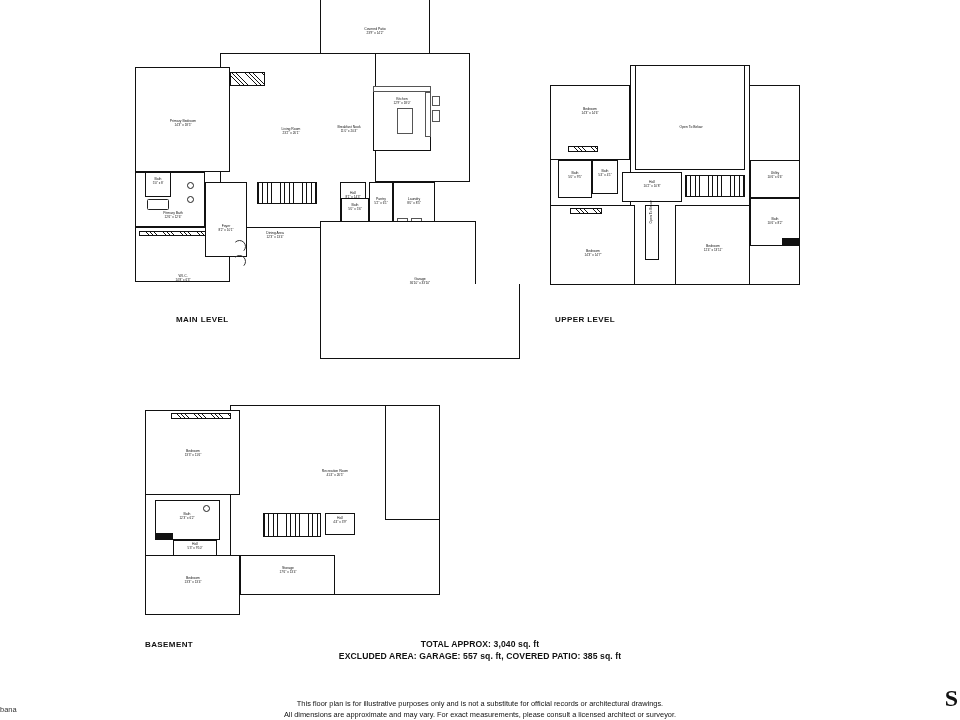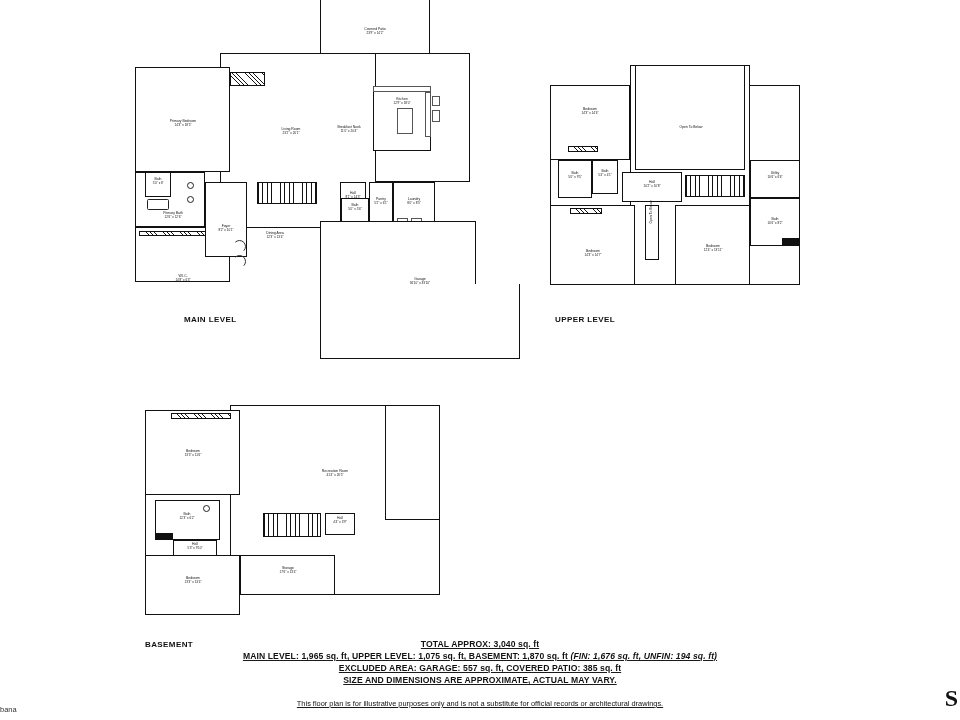--- a/index.html
+++ b/index.html
@@ -38,21 +38,21 @@
   
   .circ{position:absolute;border:1px solid #222;border-radius:50%;background:#fff;box-sizing:border-box;}
   .rnd{position:absolute;border:1px solid #222;border-radius:1.5px;background:#fff;box-sizing:border-box;}
 
   
   .swing{position:absolute;border:1px solid #333;border-radius:50%;
          width:14px;height:14px;box-sizing:border-box;
          clip-path:polygon(0 0,100% 0,100% 100%);background:transparent;}
 
   
-  .footer{position:absolute;left:0;width:960px;text-align:center;text-decoration:underline;}
+  .footer{position:absolute;left:0;width:960px;text-align:center;}
   .f-line{font-size:8.6px;font-weight:bold;color:#111;line-height:12px;letter-spacing:.1px;}
   .f-small{font-size:7.4px;color:#111;line-height:11px;}
   .corner-s{position:absolute;right:2px;bottom:-2px;font-size:24px;font-weight:bold;color:#111;
             font-family:"Liberation Serif", serif;}
   .edge-word{position:absolute;left:0;bottom:6px;font-size:7.5px;color:#333;}
 </style>
 </head>
 <body>
 
 <div class="canvas">
@@ -164,21 +164,21 @@
     <div class="hair" style="left:276px;top:218px;width:11px;height:9px;"></div>
 
     <div class="room" style="left:185px;top:221px;width:200px;height:138px;"></div>
     <div class="room" style="left:340px;top:221px;width:46px;height:63px;background:#fff;border:none;"></div>
     <div class="wall" style="left:340px;top:221px;width:1px;height:63px;"></div>
     <div class="label" style="left:245px;top:278px;width:80px;">
       <span class="nm">Garage</span>
       <span class="dm">36'10" x 33'10"</span>
     </div>
 
-    <div class="level-title" style="left:21px;top:315px;padding-left:28px;">MAIN LEVEL</div>
+    <div class="level-title" style="left:13px;top:315px;padding-left:28px;">MAIN LEVEL</div>
   </div>
 
   <div class="plan" style="left:550px;top:0px;width:300px;height:330px;">
 
     <div class="room" style="left:0px;top:85px;width:250px;height:200px;"></div>
     <div class="room" style="left:80px;top:65px;width:120px;height:220px;"></div>
 
     <div class="room" style="left:0px;top:85px;width:80px;height:75px;"></div>
     <div class="label" style="left:4px;top:108px;width:72px;">
       <span class="nm">Bedroom</span>
@@ -296,27 +296,24 @@
     <div class="label" style="left:12px;top:172px;width:72px;">
       <span class="nm">Bedroom</span>
       <span class="dm">13'3" x 13'4"</span>
     </div>
 
     <div class="level-title" style="left:0px;top:235px;">BASEMENT</div>
   </div>
 
   <div class="footer" style="top:638px;">
     <div class="f-line">TOTAL APPROX: 3,040 sq. ft</div>
-    <div class="f-line">
-      <span>MAIN LEVEL: 1,965 sq. ft, UPPER LEVEL: 1,075 sq. ft, BASEMENT: 1,870 sq. ft </span><i>(FIN: 1,676 sq. ft, UNFIN: 194 sq. ft)</i>
-    </div>
     <div class="f-line">EXCLUDED AREA: GARAGE: 557 sq. ft, COVERED PATIO: 385 sq. ft</div>
-    <div class="f-line">SIZE AND DIMENSIONS ARE APPROXIMATE, ACTUAL MAY VARY.</div>
   </div>
 
   <div class="footer" style="top:698px;text-align:center;">
     <div class="f-small">This floor plan is for illustrative purposes only and is not a substitute for official records or architectural drawings.</div>
+    <div class="f-small">All dimensions are approximate and may vary. For exact measurements, please consult a licensed architect or surveyor.</div>
   </div>
 
   <div class="corner-s" style="right:2px;bottom:8px;">S</div>
   <div class="edge-word">bana</div>
 
 </div>
 
 </body></html>

